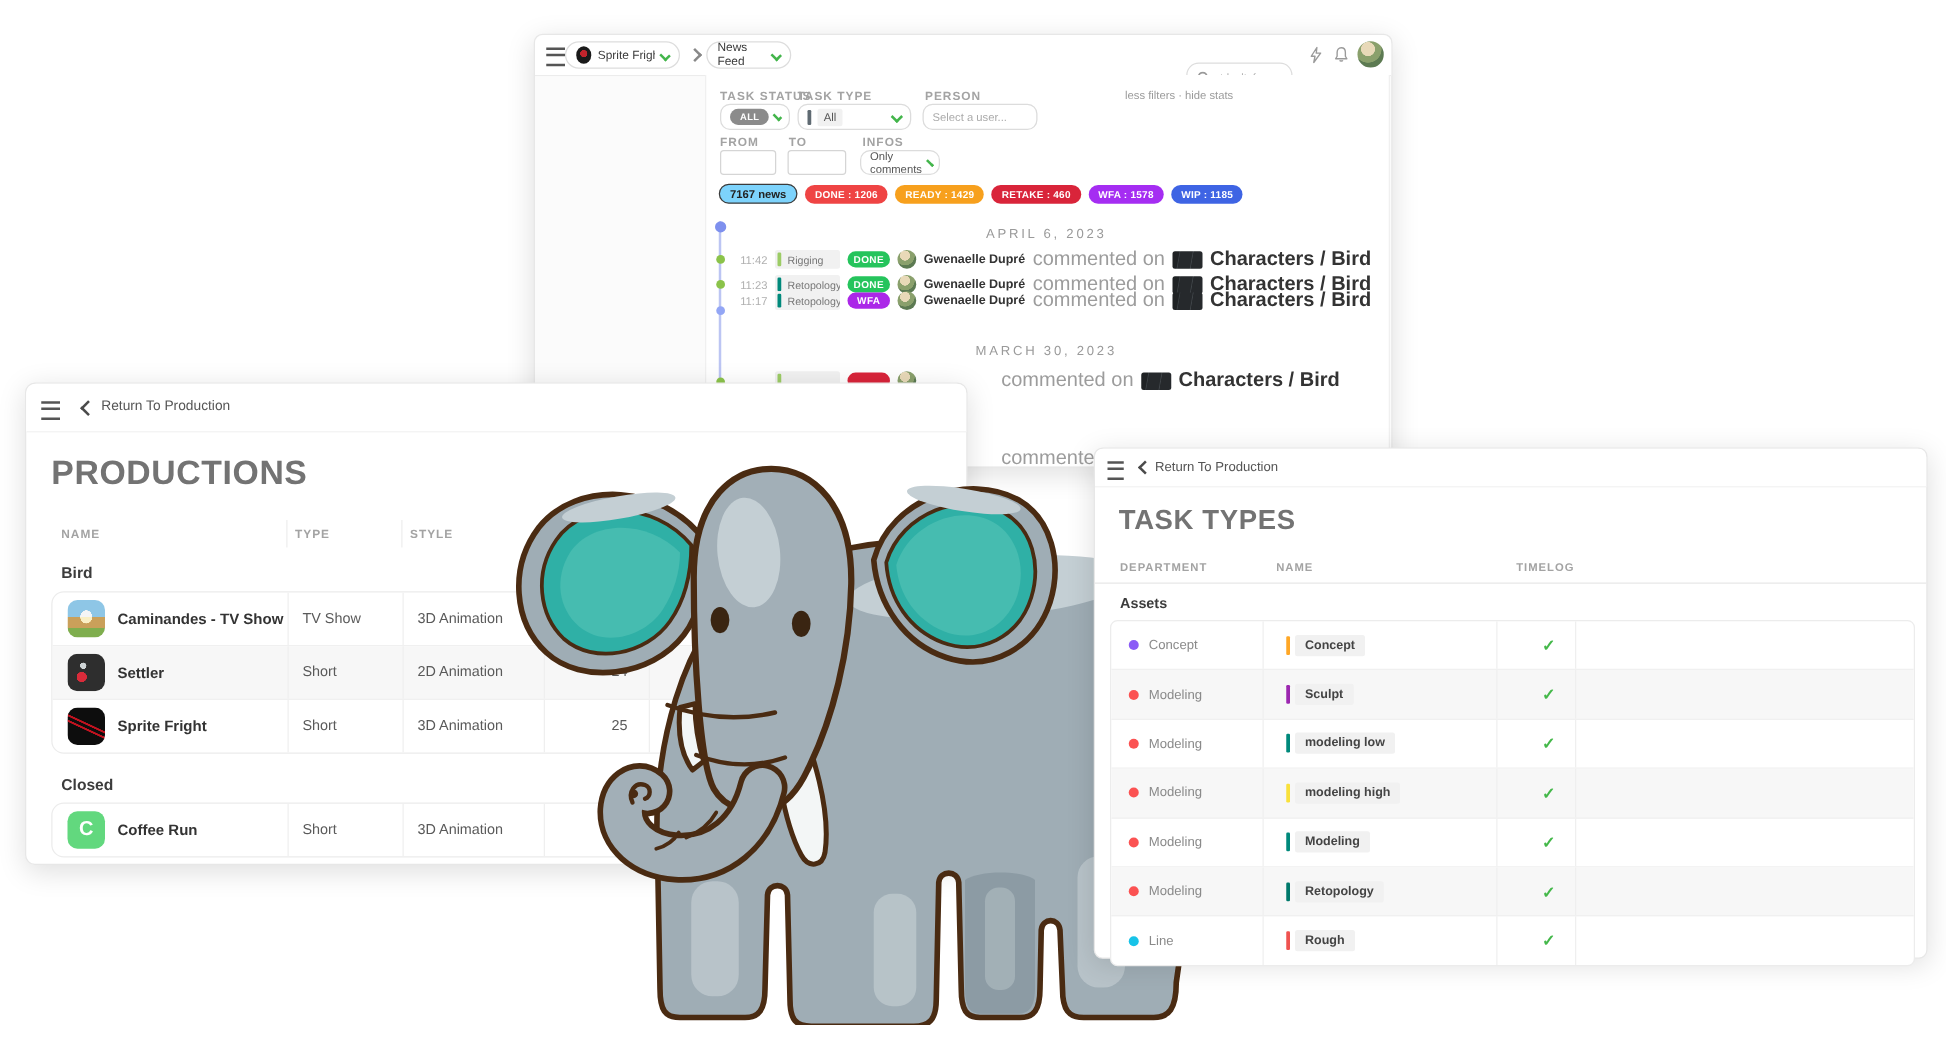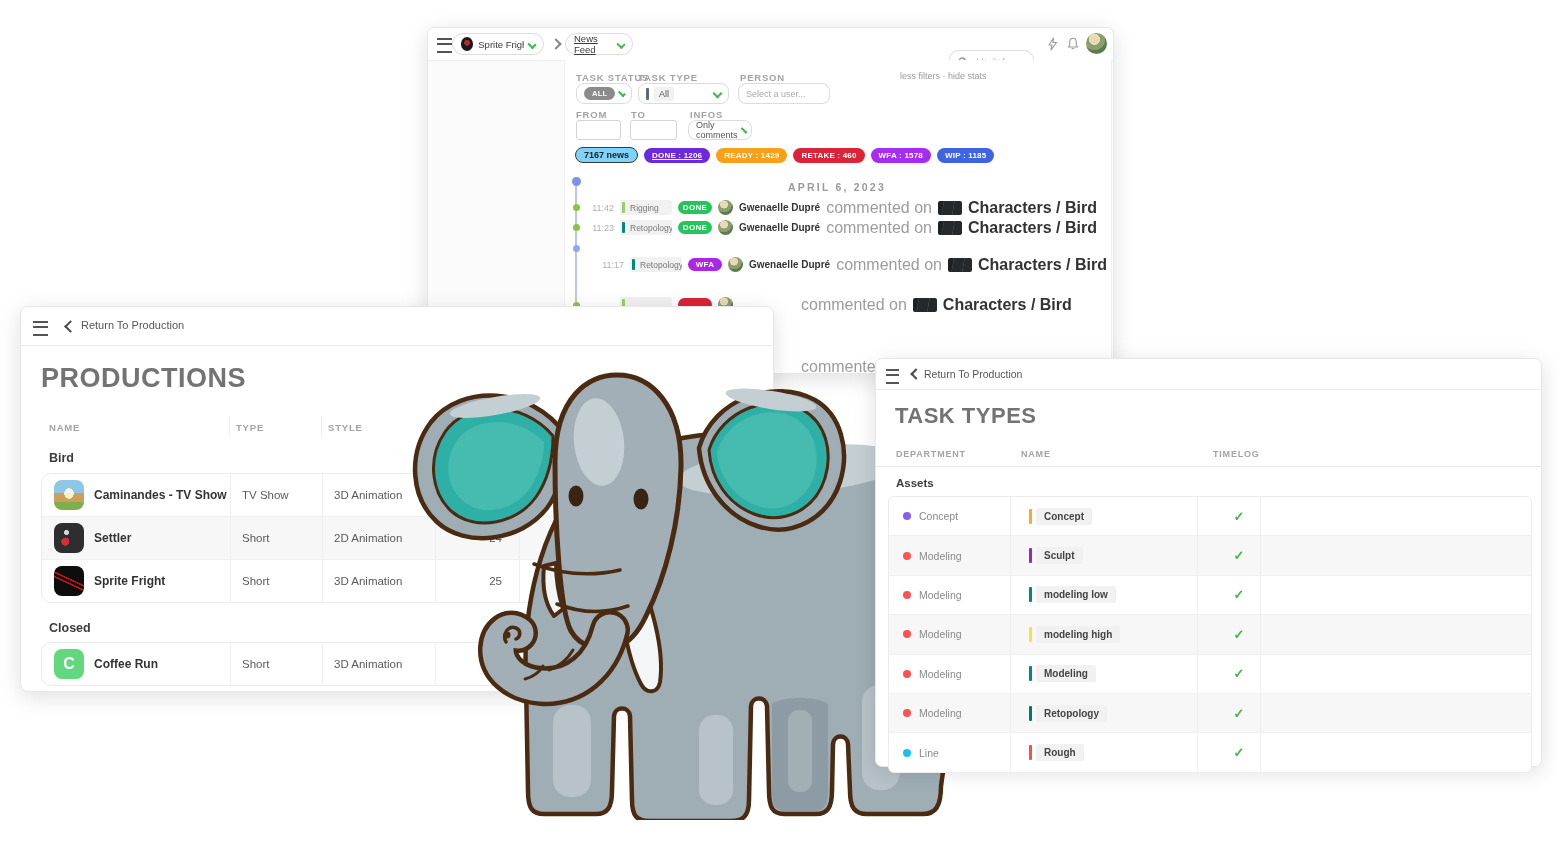--- a/index.html
+++ b/index.html
@@ -28,21 +28,21 @@
   .fsel{position:absolute;height:21px;border:1px solid #dcdcdc;border-radius:8px;background:#fff;
         display:flex;align-items:center;padding:0 7px;gap:5px;box-sizing:border-box;}
   .finput{position:absolute;height:20px;border:1px solid #d5d5d5;border-radius:3px;background:#fff;box-sizing:border-box;
           font-size:9px;color:#aaa;display:flex;align-items:center;padding:0 6px;}
   .allpill{background:#8b8b8b;color:#fff;font-size:7.5px;font-weight:bold;border-radius:8px;padding:2px 8px;letter-spacing:.3px;}
   .tbar{width:3px;height:12px;background:#5f6a72;border-radius:1px;}
   .ttag{background:#f1f1f1;font-size:9px;color:#555;padding:2px 5px;border-radius:2px;}
   .statsrow{position:absolute;left:147px;top:119px;display:flex;gap:6px;align-items:center;}
   .newstotal{border:1.5px solid #3a3a3a;border-radius:9px;padding:2px 8px;font-size:9px;font-weight:bold;color:#222;background:#7dd3fc;}
   .badge{color:#fff;font-size:8px;font-weight:bold;border-radius:8px;padding:3px 8px;letter-spacing:.2px;white-space:nowrap;}
-  .dateh{position:absolute;left:136px;width:546px;text-align:center;font-size:10.5px;font-weight:bold;
+  .dateh{position:absolute;left:136px;width:546px;text-align:center;font-size:10.5px;font-weight:normal;
          letter-spacing:2.2px;color:#9a9a9a;}
   .tl-line{position:absolute;left:147px;top:149px;width:2px;height:196px;background:#bcc5f3;border-radius:2px;}
   .tl-dot{position:absolute;width:7px;height:7px;border-radius:50%;left:144.5px;}
   .frow{position:absolute;left:160px;height:17px;display:flex;align-items:center;gap:6px;white-space:nowrap;}
   .ftime{width:26px;text-align:right;font-size:9px;color:#b0b0b0;flex:none;}
   .ftag{width:52px;flex:none;display:flex;align-items:center;background:#f1f1f1;border-radius:2px;height:15px;overflow:hidden;}
   .ftag .bar{width:3px;height:11px;margin:0 5px 0 2px;border-radius:1px;flex:none;}
   .ftag .tlabel{font-size:8.5px;color:#777;}
   .fpill{width:34px;flex:none;height:13px;border-radius:7px;color:#fff;font-size:8px;font-weight:bold;
          display:flex;align-items:center;justify-content:center;letter-spacing:.3px;}
@@ -89,21 +89,21 @@
 
   <div class="win" id="news-win">
     <div id="news-top">
       <span class="burger" style="left:9px;top:10px;"></span>
       <div class="hpill" style="left:24px;top:5px;width:92px;">
         <span class="mini-ava"></span>
         <span style="white-space:nowrap;overflow:hidden;">Sprite Fright</span>
         <span class="chevD"></span>
       </div>
       <span class="chevR" style="position:absolute;left:124px;top:12px;"></span>
-      <div class="hpill" style="left:137px;top:5px;width:68px;text-decoration:underline;">
+      <div class="hpill" style="left:137px;top:5px;width:68px;">
         <span>News Feed</span>
         <span class="chevD"></span>
       </div>
       <div class="hpill" style="left:521px;top:6px;width:85px;height:23px;border-radius:10px;gap:4px;margin-top:16px;">
         <svg width="10" height="10">
             <circle cx="4.2" cy="4.2" r="3.2" stroke="#999" fill="none" stroke-width="1.4"></circle>
             <line x1="6.6" y1="6.6" x2="9.2" y2="9.2" stroke="#999" stroke-width="1.4"></line>
           </svg>
         <span style="font-size:8.5px;color:#aaa;">ctrl+alt+f</span>
       </div>
@@ -140,21 +140,21 @@
     <div class="finput" style="left:148px;top:92px;width:45px;"></div>
     <div class="finput" style="left:202px;top:92px;width:47px;"></div>
     <div class="fsel" style="left:260px;top:92px;width:64px;height:20px;">
       <span style="font-size:9px;color:#555;">Only comments</span>
       <span class="chevD"></span>
     </div>
     <span class="morelinks">less filters · hide stats</span>
 
     <div class="statsrow">
       <span class="newstotal">7167 news</span>
-      <span class="badge" style="background: #6d28d9; text-decoration: underline;">DONE : 1206</span>
+      <span class="badge" style="background: #ef4444;">DONE : 1206</span>
       <span class="badge" style="background: rgb(247, 160, 29);">READY : 1429</span>
       <span class="badge" style="background: rgb(217, 36, 58);">RETAKE : 460</span>
       <span class="badge" style="background: rgb(165, 45, 242);">WFA : 1578</span>
       <span class="badge" style="background: rgb(62, 100, 228);">WIP : 1185</span>
     </div>
 
     <div class="tl-line"></div>
     <span class="tl-dot" style="top:149px;width:9px;height:9px;left:143.5px;background:#7e90ee;"></span>
     <span class="tl-dot" style="top:176px;background:#8bc34a;"></span>
     <span class="tl-dot" style="top:196px;background:#8bc34a;"></span>
@@ -182,34 +182,35 @@
           <span class="bar" style="background: rgb(0, 137, 123);"></span>
           <span class="tlabel">Retopology</span>
         </span>
       <span class="fpill" style="background: rgb(37, 196, 92);">DONE</span>
       <span class="fava"></span>
       <span class="fuser">Gwenaelle Dupré</span>
       <span class="faction">commented on</span>
       <span class="fthumb"></span>
       <span class="ftarget">Characters / Bird</span>
     </div>
-    <div class="frow" style="top:228px;margin-left:10px;">
+    <div class="frow" style="top:204px;">
       <span class="ftime">11:17</span>
       <span class="ftag">
           <span class="bar" style="background: rgb(0, 137, 123);"></span>
           <span class="tlabel">Retopology</span>
         </span>
       <span class="fpill" style="background: rgb(171, 39, 232);">WFA</span>
       <span class="fava"></span>
       <span class="fuser">Gwenaelle Dupré</span>
       <span class="faction">commented on</span>
       <span class="fthumb"></span>
       <span class="ftarget">Characters / Bird</span>
     </div>
 
+    <div class="dateh" style="top:247px;">MARCH 30, 2023</div>
     <div class="frow" style="top:268px;">
       <span class="ftime"></span>
       <span class="ftag">
           <span class="bar" style="background: rgb(156, 204, 101);"></span>
           <span class="tlabel"></span>
         </span>
       <span class="fpill" style="background: rgb(217, 36, 58);"></span>
       <span class="fava"></span>
       <span class="fuser" style="width:56px;"></span>
       <span class="faction">commented on</span>

